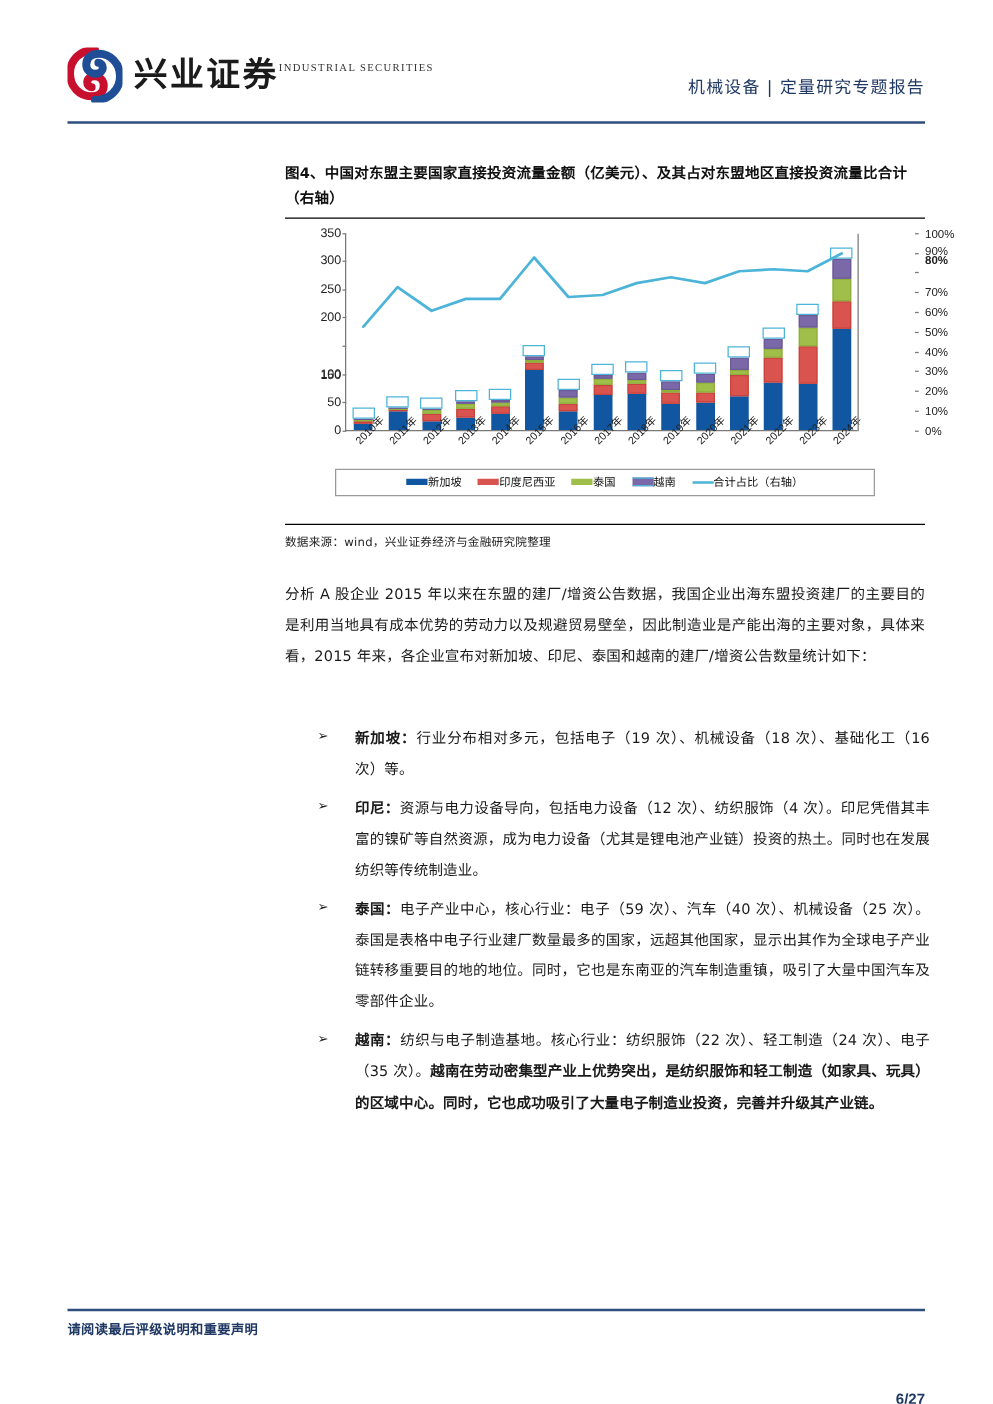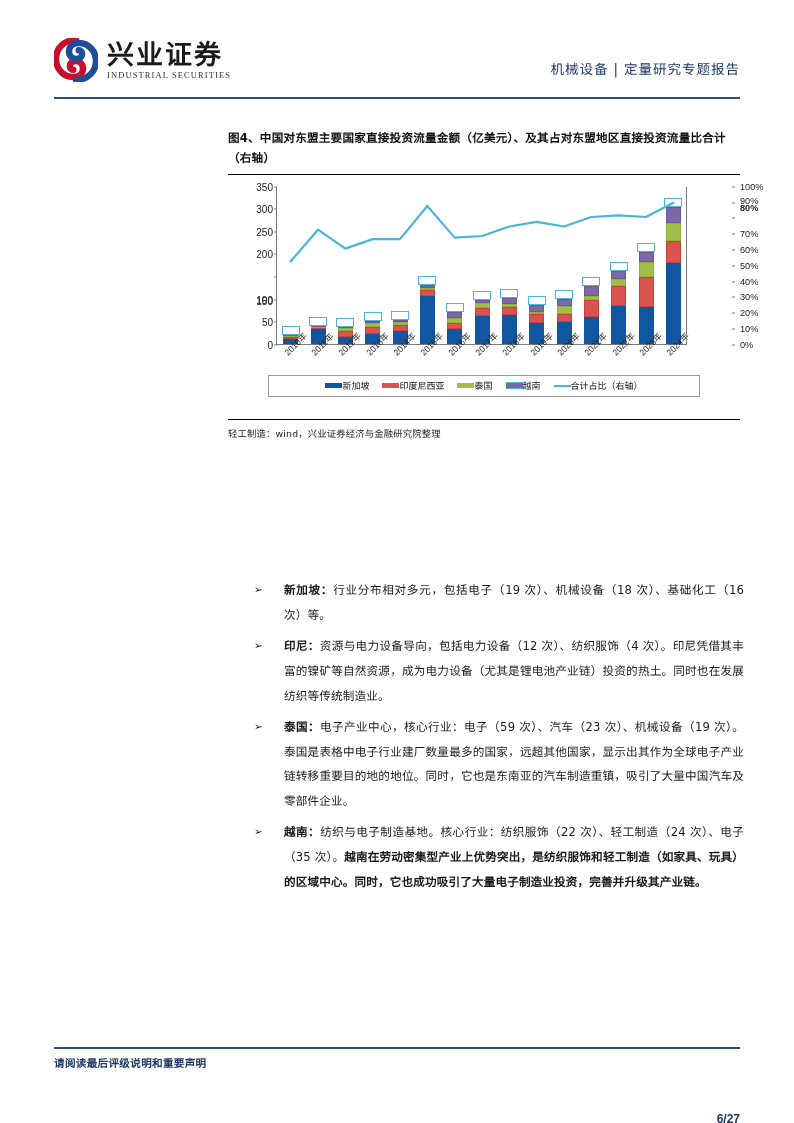--- a/index.html
+++ b/index.html
@@ -18,21 +18,21 @@
   .header{
     position:absolute;left:0;top:0;width:794px;height:100px;
   }
   .logo-wrap{
     position:absolute;left:54px;top:38px;
     display:flex;align-items:center;gap:9px;
   }
   .logo-mark{
     width:44px;height:44px;position:relative;flex:0 0 auto;
   }
-  .logo-text{display:flex;flex-direction:column;line-height:1;}
+  .logo-text{display:flex;flex-direction:row;line-height:1;}
   .logo-cn{
     font-family:"DejaVu Sans","Liberation Sans",sans-serif;
     font-size:27px;font-weight:bold;color:#1b1b1b;letter-spacing:2px;
   }
   .logo-en{
     font-family:"Liberation Serif","DejaVu Serif",serif;
     font-size:8.5px;letter-spacing:1.1px;color:#333;margin-top:3px;
   }
   .header-right{
     position:absolute;right:54px;top:58px;
@@ -368,36 +368,37 @@
             <span class="lg-txt">越南</span>
           </div>
           <div class="lg-item">
             <span class="lg-swatch line" style="background: rgb(76, 180, 216);"></span>
             <span class="lg-txt">合计占比（右轴）</span>
           </div>
         </div>
     </div>
 
     <div class="src-rule"></div>
-    <div class="fig-src">轻工制造：wind，兴业证券经济与金融研究院整理</div>
+    <div class="fig-src">数据来源：wind，兴业证券经济与金融研究院整理</div>
   </div>
 
+  <div class="body-text">分析 A 股企业 2015 年以来在东盟的建厂/增资公告数据，我国企业出海东盟投资建厂的主要目的是利用当地具有成本优势的劳动力以及规避贸易壁垒，因此制造业是产能出海的主要对象，具体来看，2015 年来，各企业宣布对新加坡、印尼、泰国和越南的建厂/增资公告数量统计如下：</div>
 
   <div class="bullets" id="bullets">
       <div class="bullet">
         <div class="bullet-mark">➢</div>
         <div class="bullet-body"><span class="b">新加坡：</span><span>行业分布相对多元，包括电子（19 次）、机械设备（18 次）、基础化工（16 次）等。</span></div>
       </div>
       <div class="bullet">
         <div class="bullet-mark">➢</div>
         <div class="bullet-body"><span class="b">印尼：</span><span>资源与电力设备导向，包括电力设备（12 次）、纺织服饰（4 次）。印尼凭借其丰富的镍矿等自然资源，成为电力设备（尤其是锂电池产业链）投资的热土。同时也在发展纺织等传统制造业。</span></div>
       </div>
       <div class="bullet">
         <div class="bullet-mark">➢</div>
-        <div class="bullet-body"><span class="b">泰国：</span><span>电子产业中心，核心行业：电子（59 次）、汽车（23 次）、机械设备（19 次）。泰国是表格中电子行业建厂数量最多的国家，远超其他国家，显示出其作为全球电子产业链转移重要目的地的地位。同时，它也是东南亚的汽车制造重镇，吸引了大量中国汽车及零部件企业。</span></div>
+        <div class="bullet-body"><span class="b">泰国：</span><span>电子产业中心，核心行业：电子（59 次）、汽车（40 次）、机械设备（25 次）。泰国是表格中电子行业建厂数量最多的国家，远超其他国家，显示出其作为全球电子产业链转移重要目的地的地位。同时，它也是东南亚的汽车制造重镇，吸引了大量中国汽车及零部件企业。</span></div>
       </div>
       <div class="bullet">
         <div class="bullet-mark">➢</div>
         <div class="bullet-body"><span class="b">越南：</span><span>纺织与电子制造基地。核心行业：纺织服饰（22 次）、轻工制造（24 次）、电子（35 次）。</span><span class="b">越南在劳动密集型产业上优势突出，是纺织服饰和轻工制造（如家具、玩具）的区域中心。同时，它也成功吸引了大量电子制造业投资，完善并升级其产业链。</span></div>
       </div>
     </div>
 
   <div class="footer-rule"></div>
   <div class="footer-left">请阅读最后评级说明和重要声明</div>
   <div class="footer-right">6/27</div>

